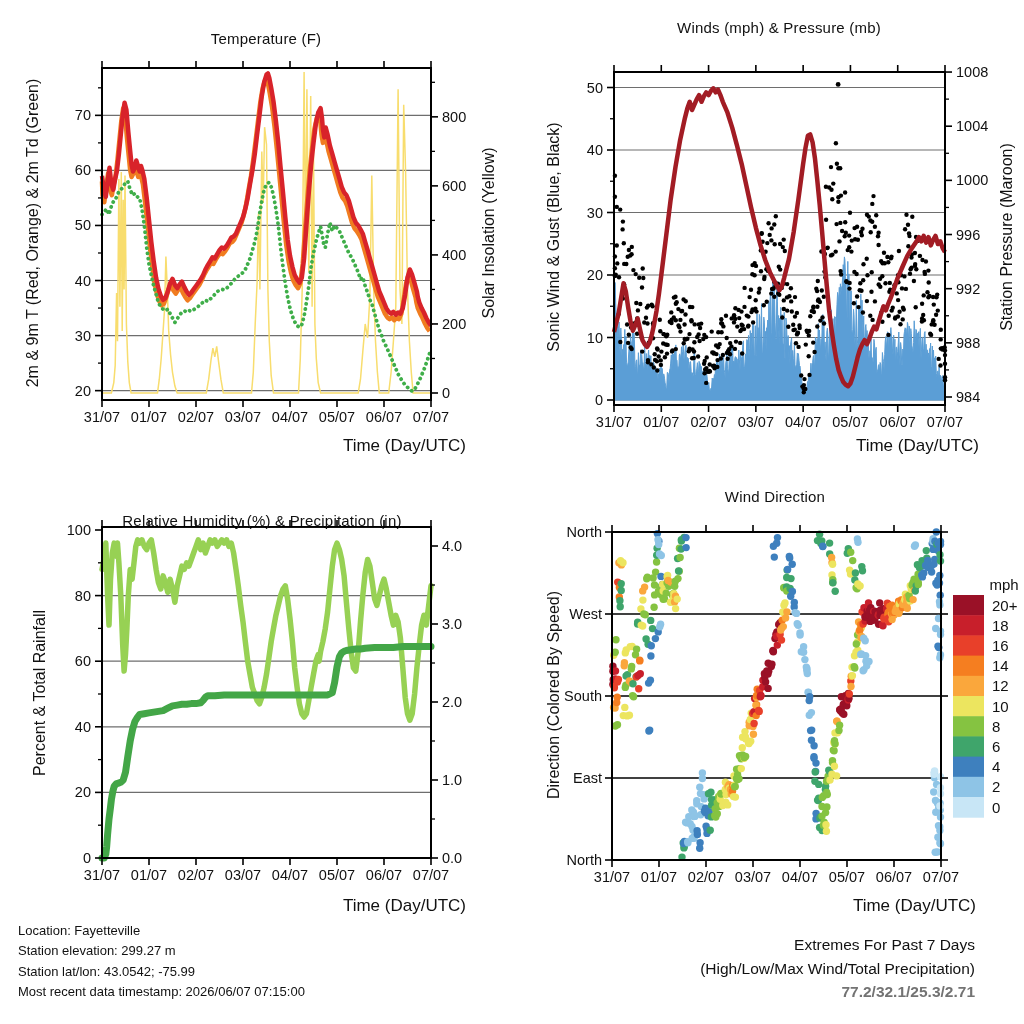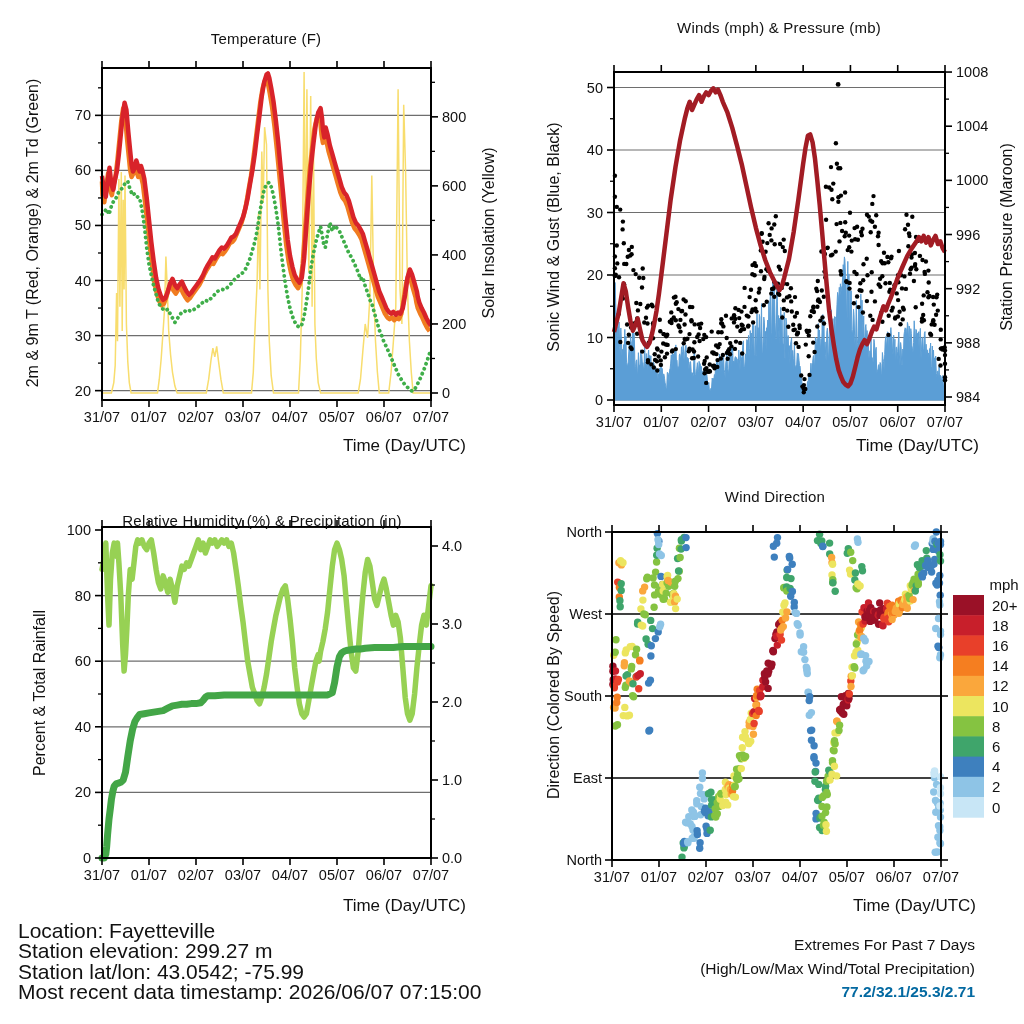--- a/index.html
+++ b/index.html
@@ -3,21 +3,21 @@
 <meta charset="utf-8">
 <style>
   html,body{margin:0;padding:0;background:#fff;}
   #app{position:relative;width:1024px;height:1024px;background:#fff;overflow:hidden;
        font-family:"Liberation Sans","DejaVu Sans",sans-serif;color:#111;}
   #chart{position:absolute;left:0;top:0;}
   .ct{position:absolute;text-align:center;font-size:15px;letter-spacing:0.2px;}
   .xl{position:absolute;text-align:right;font-size:17px;}
   .yl{position:absolute;text-align:center;font-size:16px;transform:rotate(-90deg);width:400px;}
   .cb{position:absolute;text-align:center;font-size:15px;}
-  #footer{position:absolute;left:18px;top:921px;font-size:21px;line-height:20.3px;}
+  #footer{position:absolute;left:18px;top:921px;font-size:13px;line-height:20.3px;}
   #extremes{position:absolute;left:575px;top:933px;width:400px;text-align:right;
             font-size:15.5px;line-height:23.5px;}
   .red-vals{font-weight:bold;}
 </style>
 </head>
 <body>
 
 <div id="app">
   <svg id="chart" width="1024" height="1024" viewBox="0 0 1024 1024">
       <g>
@@ -1485,15 +1485,15 @@
   <div id="footer">
     <div>Location: Fayetteville</div>
     <div>Station elevation: 299.27 m</div>
     <div>Station lat/lon: 43.0542; -75.99</div>
     <div>Most recent data timestamp: 2026/06/07 07:15:00</div>
   </div>
 
   <div id="extremes">
     <div>Extremes For Past 7 Days</div>
     <div>(High/Low/Max Wind/Total Precipitation)</div>
-    <div class="red-vals" id="extremes-values" style="color: #0369a1;">77.2/32.1/25.3/2.71</div>
+    <div class="red-vals" id="extremes-values" style="color: #737373;">77.2/32.1/25.3/2.71</div>
   </div>
 </div>
 
 </body></html>

